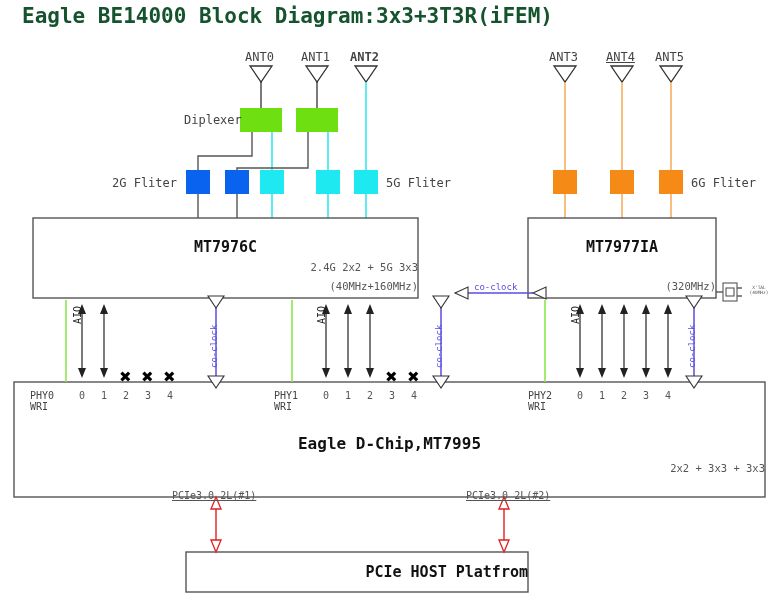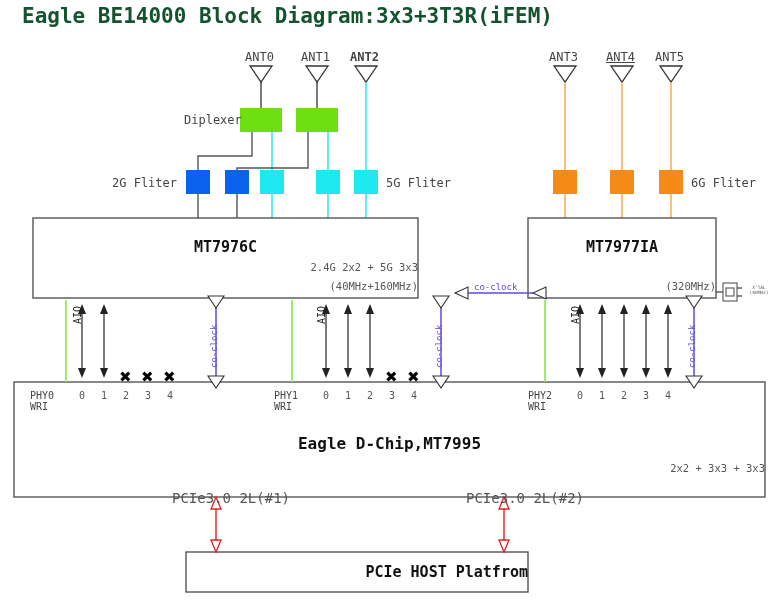--- a/index.html
+++ b/index.html
@@ -19,21 +19,21 @@
 
   
   .lbl{position:absolute;white-space:nowrap;color:#555;
        font-family:"DejaVu Sans Mono","Liberation Mono",monospace;}
   .lbl.ant{font-size:12px;color:#444;}
   .lbl.side{font-size:12px;color:#444;}
   .lbl.num{font-size:10px;color:#555;}
   .lbl.phy{font-size:10px;color:#444;line-height:11px;}
   .lbl.aiq{font-size:10px;color:#222;}
   .lbl.coclk{font-size:9px;color:#5B4CE0;}
-  .lbl.pcie{font-size:14px;color:#555;}
+  .lbl.pcie{font-size:10px;color:#555;text-decoration:underline;}
   .lbl.xtal{font-size:4.5px;color:#555;line-height:5px;text-align:center;}
   .chipname{position:absolute;width:100%;text-align:center;
     font-family:"DejaVu Sans Mono","Liberation Mono",monospace;
     font-size:15px;font-weight:bold;color:#111;}
   .chipsub{position:absolute;width:100%;text-align:right;
     font-family:"DejaVu Sans Mono","Liberation Mono",monospace;
     font-size:10.5px;color:#555;}
   .bigname{position:absolute;width:100%;text-align:center;
     font-family:"DejaVu Sans Mono","Liberation Mono",monospace;
     font-size:16px;font-weight:bold;color:#111;}

